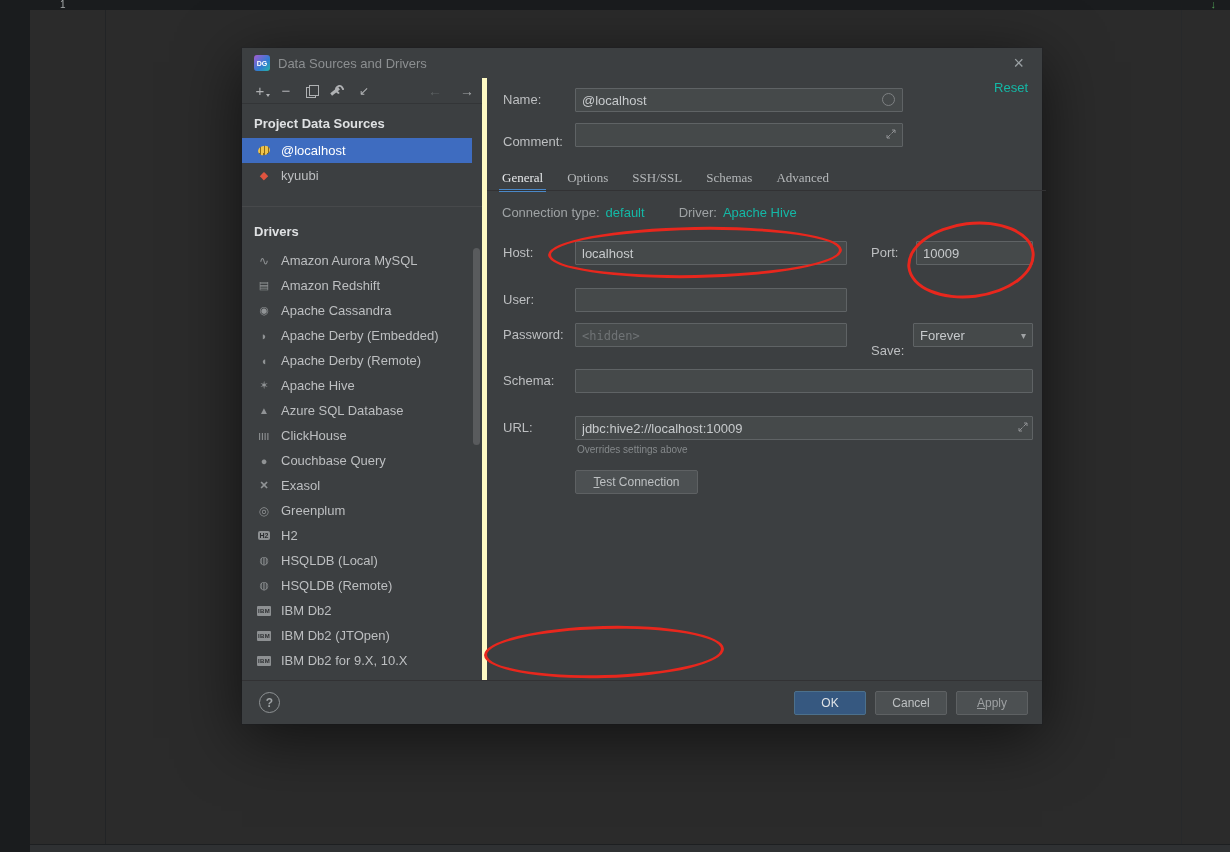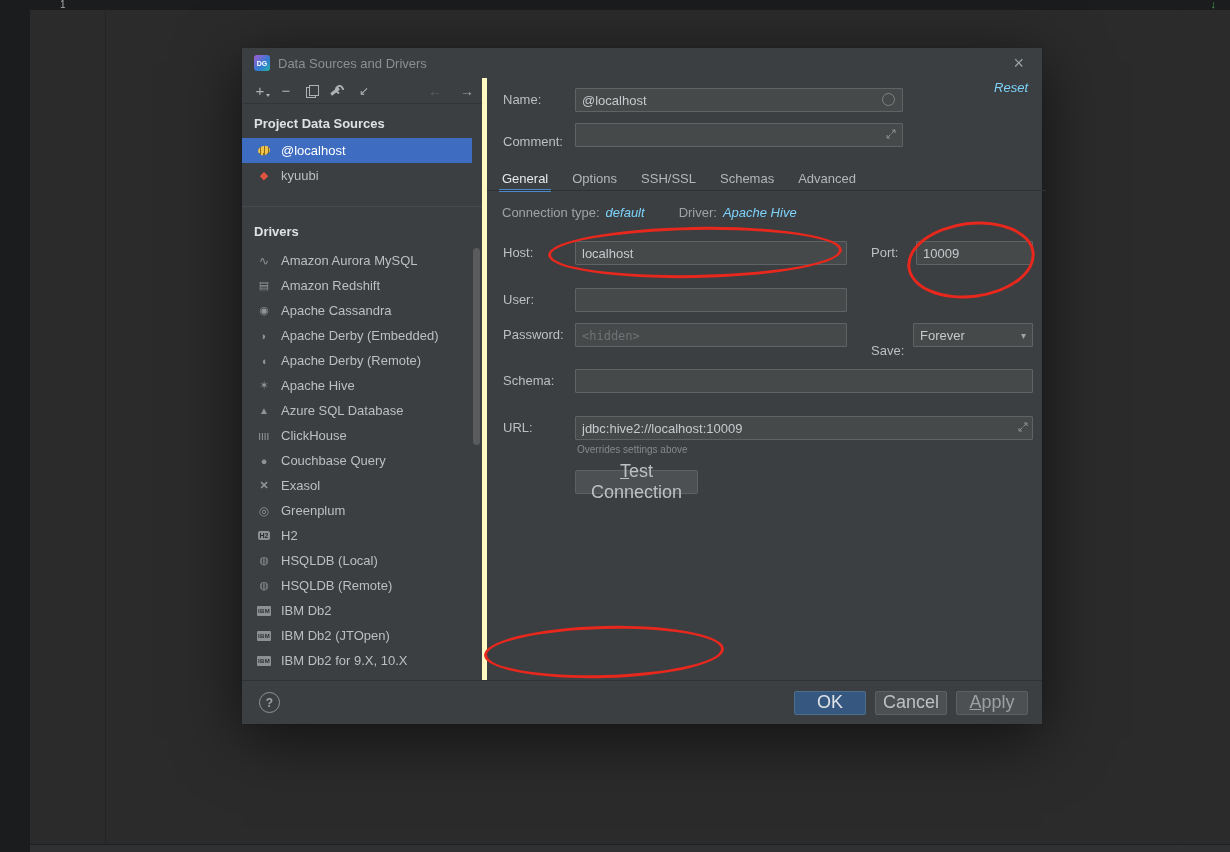--- a/index.html
+++ b/index.html
@@ -68,42 +68,42 @@
   .ic[data-icon="exasol"]::before { content:"✕"; font-weight:bold; }
   .ic[data-icon="greenplum"]::before { content:"◎"; font-size:12px; }
   .ic[data-icon="h2"]::before { content:"H2"; font-size:7px; font-weight:bold; color:#2b2d2f; background:#8d9092; padding:1px 2px; border-radius:2px; }
   .ic[data-icon="hsqldb"]::before { content:"◍"; }
   .ic[data-icon="ibm-db2"]::before { content:"IBM"; font-size:6px; font-weight:bold; color:#2b2d2f; background:#8d9092; padding:2px 1.5px; border-radius:1px; letter-spacing:.3px; }
 
   
   .flabel { position:absolute; color:#bdbfc1; line-height:24px; white-space:nowrap; }
   .tf { position:absolute; height:24px; background:#45494a; border:1px solid #5f6365; border-radius:1px; color:#c7cacc; font-size:13px; font-family:inherit; padding:0 6px; outline:none; }
   .tf::placeholder { color:#6f7375; font-family:"DejaVu Sans Mono", monospace; font-size:12px; }
-  .link { color:#7dd3fc; cursor:default; white-space:nowrap;font-style:italic; }
+  .link { color:#14b8a6; cursor:default; white-space:nowrap; }
   .glabel { color:#9fa3a5; white-space:nowrap; }
 
   .name-circle { position:absolute; left:635px; top:15px; width:13px; height:13px; border:1px solid #7e8183; border-radius:50%; z-index:2; }
   .reset { position:absolute; right:12px; top:0; line-height:44px; }
   .expand-ic { position:absolute; width:10px; height:10px; }
 
   .tabs { position:absolute; left:15px; top:88px; height:24px; display:flex; gap:24px; align-items:center; color:#b4b7b9; }
-  .tab { position:relative; cursor:default; }
+  .tab { position:relative; cursor:default;font-family:Liberation Serif, serif; }
   .tab.active { color:#e6e8ea; }
   .tab.active::after { content:""; position:absolute; left:-3px; right:-3px; bottom:-6px; height:3px; background:#4a88c7; }
   .tabline { position:absolute; left:0; top:112px; width:559px; height:1px; background:#323234; }
 
   .conn-row { position:absolute; left:15px; top:127px; display:flex; gap:6px; align-items:center; }
   .conn-gap { width:22px; }
 
   .combo { position:absolute; height:24px; background:#45494a; border:1px solid #5f6365; border-radius:1px; color:#c7cacc; display:flex; align-items:center; justify-content:space-between; padding:0 6px; }
   .combo .arrow { color:#a0a3a5; font-size:10px; }
 
   .url-note { position:absolute; left:90px; top:366px; font-size:10px; color:#85898b; }
 
-  .btn { display:flex; align-items:center; justify-content:center; height:24px; background:#4c5052; border:1px solid #5e6163; border-radius:2px; color:#bdc0c2; font-size:18px; font-family:inherit; cursor:default; }
+  .btn { display:flex; align-items:center; justify-content:center; height:24px; background:#4c5052; border:1px solid #5e6163; border-radius:2px; color:#bdc0c2; font-size:12px; font-family:inherit; cursor:default; }
   .btn .mnemonic { display:block; }
   .btn .mnemonic::first-letter { text-decoration:underline; }
   .test-btn { position:absolute; left:88px; top:392px; width:123px; }
 
   .help-circle { width:21px; height:21px; border-radius:50%; border:1px solid #8f9395; color:#9ea2a4; display:flex; align-items:center; justify-content:center; font-size:12px; font-weight:bold; flex:none; }
   .f-spacer { flex:1; }
   .f-btn { width:72px; margin-left:9px; }
   .btn-ok { background:#365880; border-color:#4c708c; color:#dfe3e6; }
   .btn-apply { color:#9da0a2; }
 

